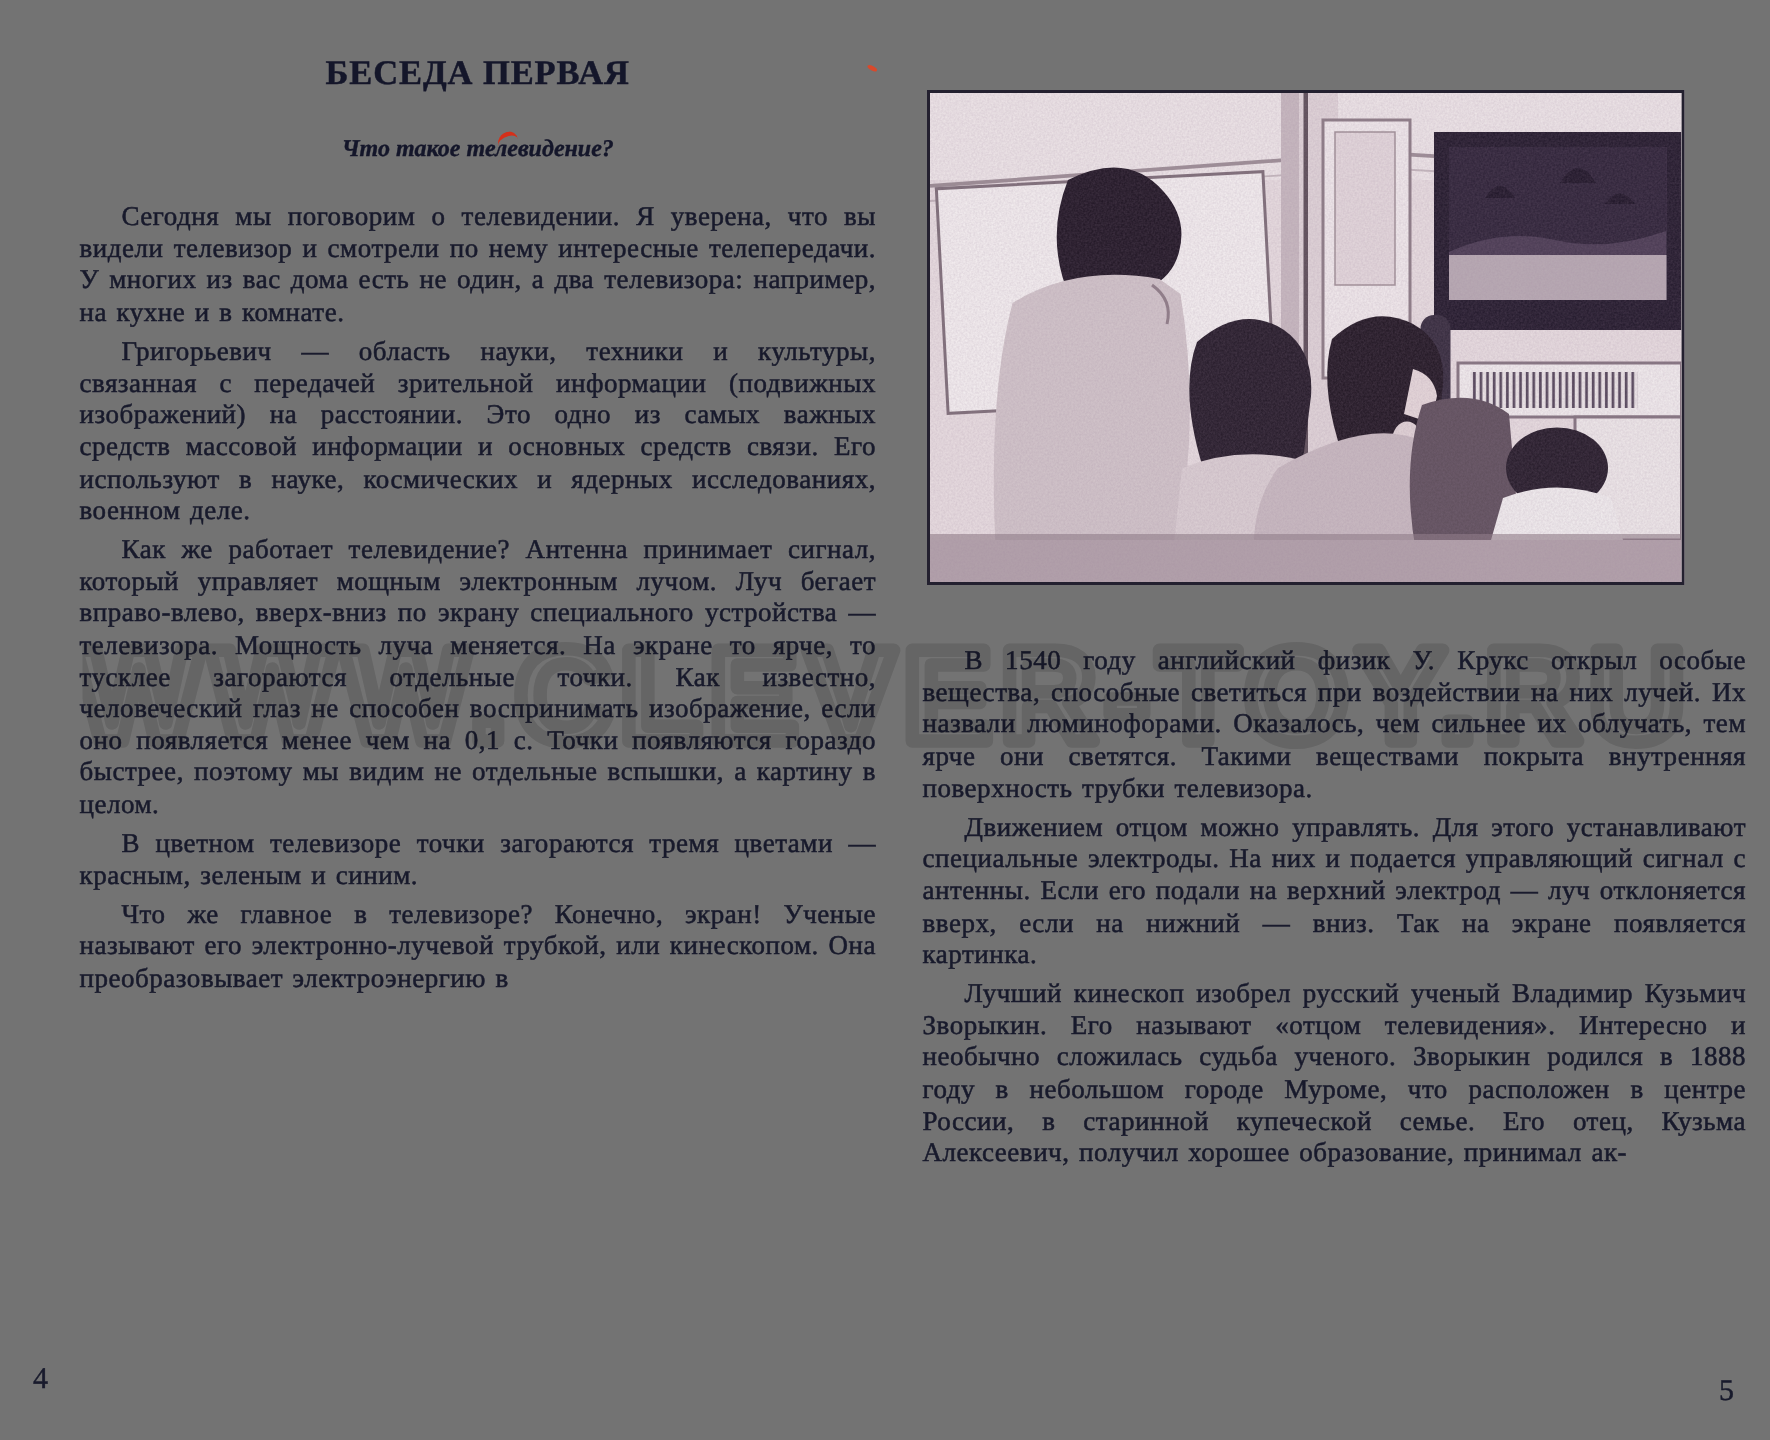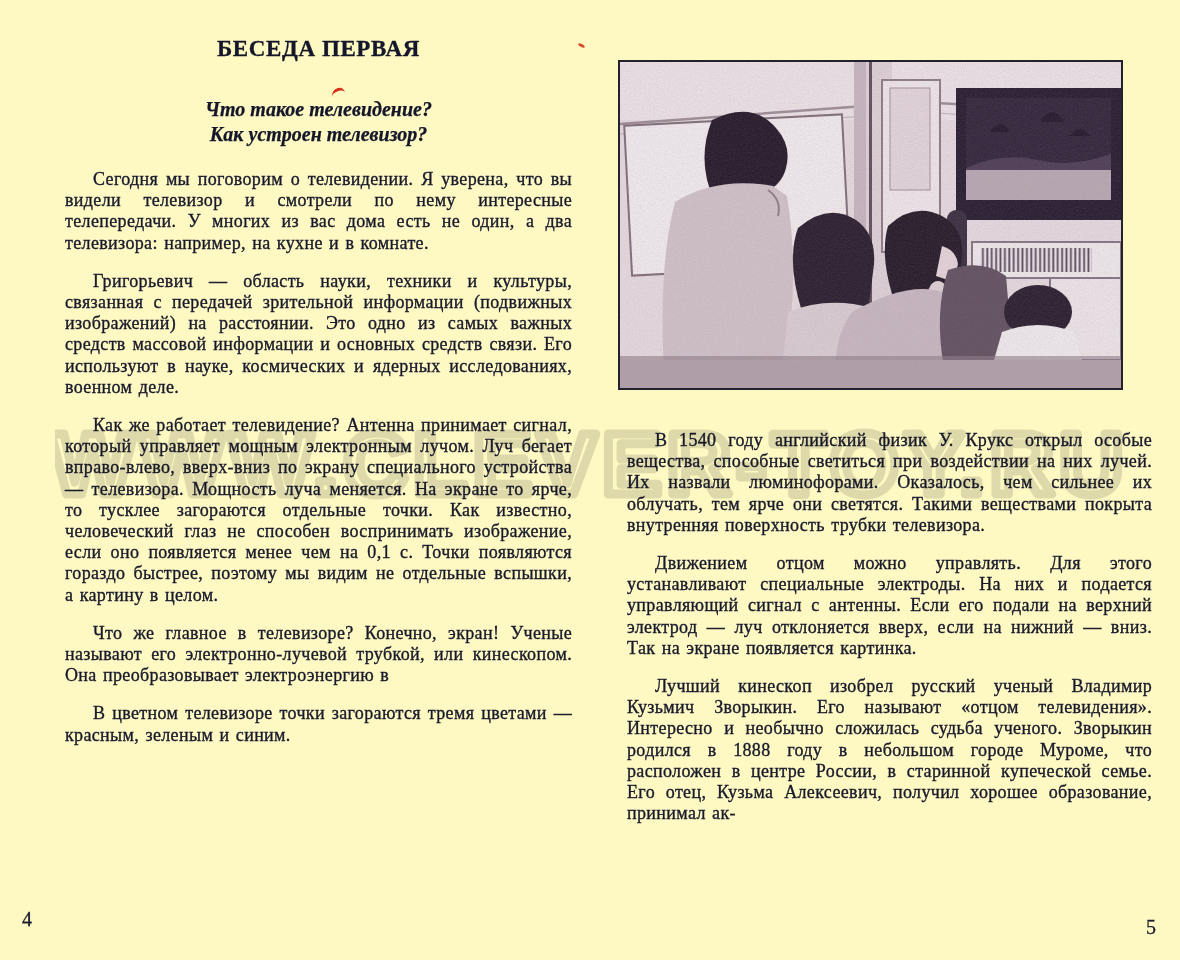--- a/index.html
+++ b/index.html
@@ -1,27 +1,27 @@
 <!DOCTYPE html>
 <html lang="ru"><head>
 <meta charset="utf-8">
 <style>
   html,body{margin:0;padding:0;}
   body{background:#ffffff;}
-  .scan{position:relative;width:1180px;height:960px;background:#fef9c3;overflow:hidden;
+  .scan{position:relative;width:1180px;height:960px;background:#737373;overflow:hidden;
         font-family:"Liberation Serif", serif;}
   
   .page-left{position:absolute;left:48px;top:36px;width:541px;}
   .page-right{position:absolute;left:610px;top:60px;width:559px;}
   .doc-title{font-size:23px;font-weight:bold;text-align:center;letter-spacing:.6px;
              color:#14162a;margin:0 0 0 0;-webkit-text-stroke:.3px #14162a;}
-  .doc-subtitle{font-size:20px;font-weight:bold;font-style:italic;text-align:center;
-                line-height:25px;color:#14162a;margin-top:35px;-webkit-text-stroke:.25px #14162a;}
+  .doc-subtitle{font-size:16px;font-weight:bold;font-style:italic;text-align:center;
+                line-height:25px;color:#14162a;margin-top:25px;-webkit-text-stroke:.25px #14162a;}
   .body-text{margin-top:22px;}
-  .body-text p{margin:17px;font-size:18px;line-height:21.2px;text-align:justify;
+  .body-text p{margin:5px;font-size:18px;line-height:21.2px;text-align:justify;
                text-indent:28px;color:#181a2c;letter-spacing:.35px;word-spacing:1.5px;
                -webkit-text-stroke:.35px #181a2c;}
   .body-text p.no-indent{text-indent:0;}
   .pageno{position:absolute;font-size:20px;color:#181a2c;-webkit-text-stroke:.3px #181a2c;}
   .pageno-left{left:22px;top:908px;}
   .pageno-right{left:1146px;top:916px;}
   
   .photo-frame{width:501px;height:326px;margin-left:8px;border:2px solid #23202f;
                background:#eadfe2;overflow:hidden;}
   .photo-gap{height:18px;}
@@ -37,28 +37,27 @@
 </style>
 </head>
 <body>
 
 <div class="scan">
 
   <div class="page-left">
     <h1 class="doc-title">БЕСЕДА ПЕРВАЯ</h1>
     <div class="doc-subtitle">
       <div>Что такое телевидение?</div>
-      <div>Как устроен телевизор?</div>
     </div>
     <div class="body-text">
       <p>Сегодня мы поговорим о телевидении. Я уверена, что вы видели телевизор и смотрели по нему интересные телепередачи. У многих из вас дома есть не один, а два телевизора: например, на кухне и в комнате.</p>
       <p>Григорьевич — область науки, техники и культуры, связанная с передачей зрительной информации (подвижных изображений) на расстоянии. Это одно из самых важных средств массовой информации и основных средств связи. Его используют в науке, космических и ядерных исследованиях, военном деле.</p>
       <p>Как же работает телевидение? Антенна принимает сигнал, который управляет мощным электронным лучом. Луч бегает вправо-влево, вверх-вниз по экрану специального устройства — телевизора. Мощность луча меняется. На экране то ярче, то тусклее загораются отдельные точки. Как известно, человеческий глаз не способен воспринимать изображение, если оно появляется менее чем на 0,1 с. Точки появляются гораздо быстрее, поэтому мы видим не отдельные вспышки, а картину в целом.</p>
+      <p>В цветном телевизоре точки загораются тремя цветами — красным, зеленым и синим.</p>
       <p>Что же главное в телевизоре? Конечно, экран! Ученые называют его электронно-лучевой трубкой, или кинескопом. Она преобразовывает электроэнергию в</p>
-      <p>В цветном телевизоре точки загораются тремя цветами — красным, зеленым и синим.</p>
     </div>
   </div>
 
   <div class="page-right">
     <div class="photo-frame">
       <svg width="501" height="326" viewBox="0 0 501 326" xmlns="http://www.w3.org/2000/svg">
         <defs>
           <filter id="grain" x="0" y="0" width="100%" height="100%">
             <feTurbulence type="fractalNoise" baseFrequency="0.75" numOctaves="2" stitchTiles="stitch"></feTurbulence>
             <feColorMatrix type="matrix" values="0 0 0 0 0.32  0 0 0 0 0.22  0 0 0 0 0.32  0 0 0 0.55 0"></feColorMatrix>

